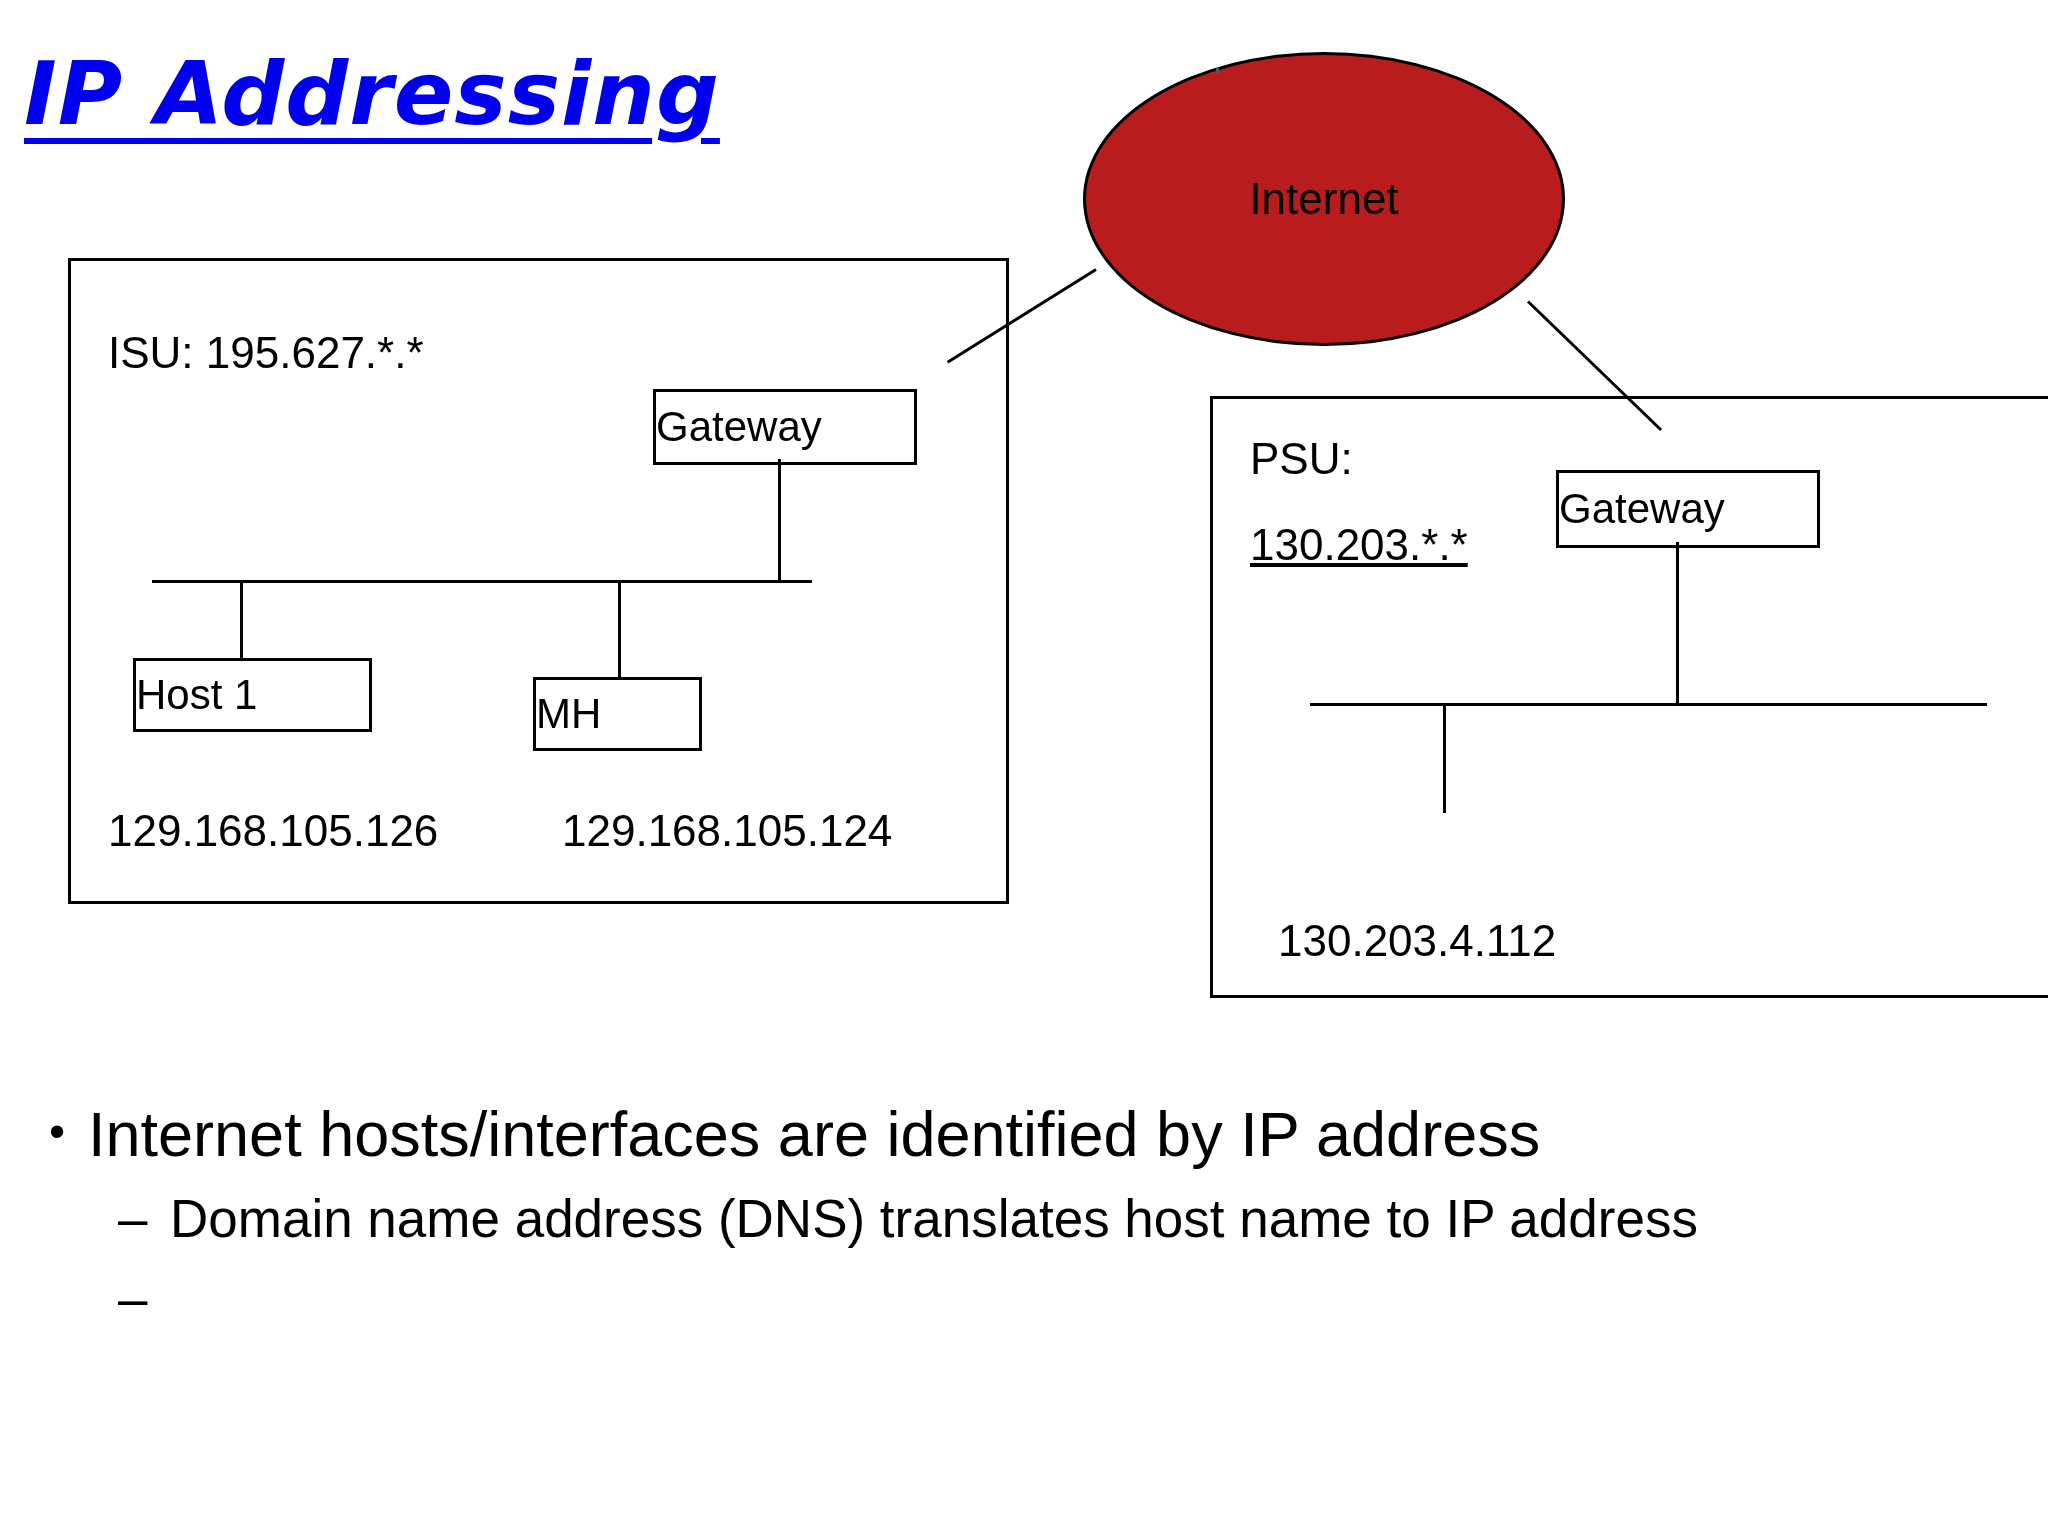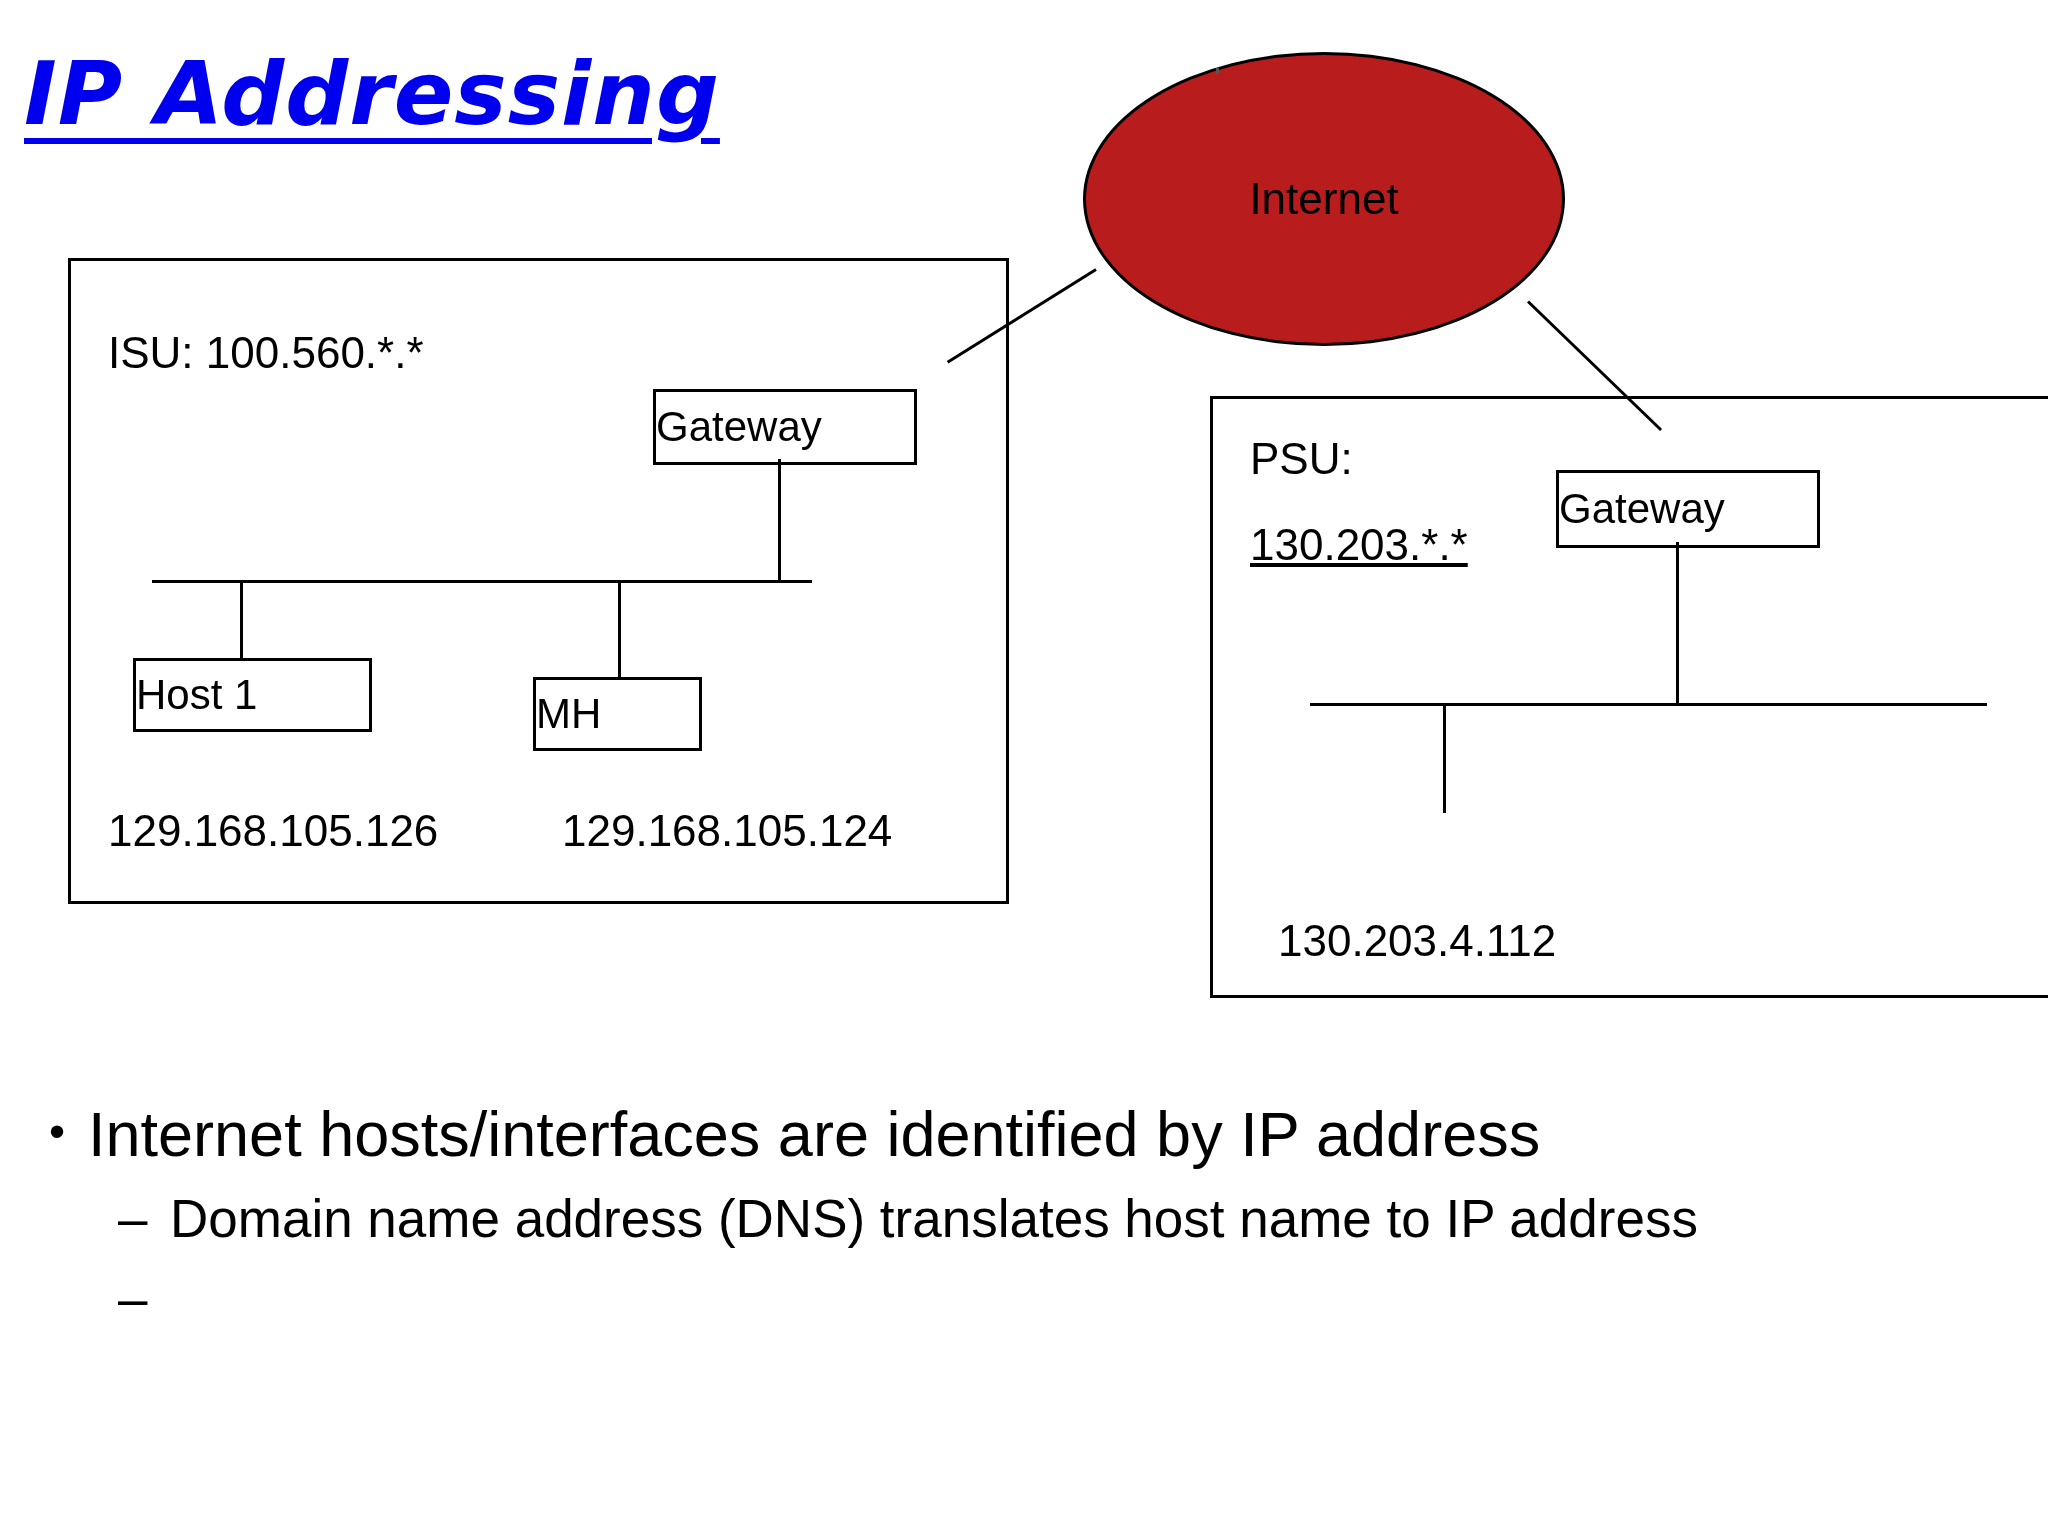--- a/index.html
+++ b/index.html
@@ -67,21 +67,21 @@
     <span>Internet</span>
   </div>
   <div class="speck" style="left:1216px;top:68px;"></div>
 
   <div class="diag" style="left:1096px;top:268px;width:175px;transform:rotate(148deg);"></div>
 
   <div class="diag" style="left:1528px;top:300px;width:185px;transform:rotate(44deg);"></div>
 
   <div class="nbox" style="left:68px;top:258px;width:935px;height:640px;"></div>
 
-  <div class="difflabel" style="left:108px;top:328px;">ISU: 100.560.*.*</div>
+  <div class="difflabel" style="left:108px;top:328px;">ISU: 195.627.*.*</div>
 
   <div class="nodebox" style="left:653px;top:389px;width:258px;height:70px;">
     <span>Gateway</span>
   </div>
 
   <div class="vline" style="left:778px;top:459px;height:122px;"></div>
 
   <div class="hline" style="left:152px;top:580px;width:660px;"></div>
 
   <div class="vline" style="left:240px;top:580px;height:80px;"></div>

